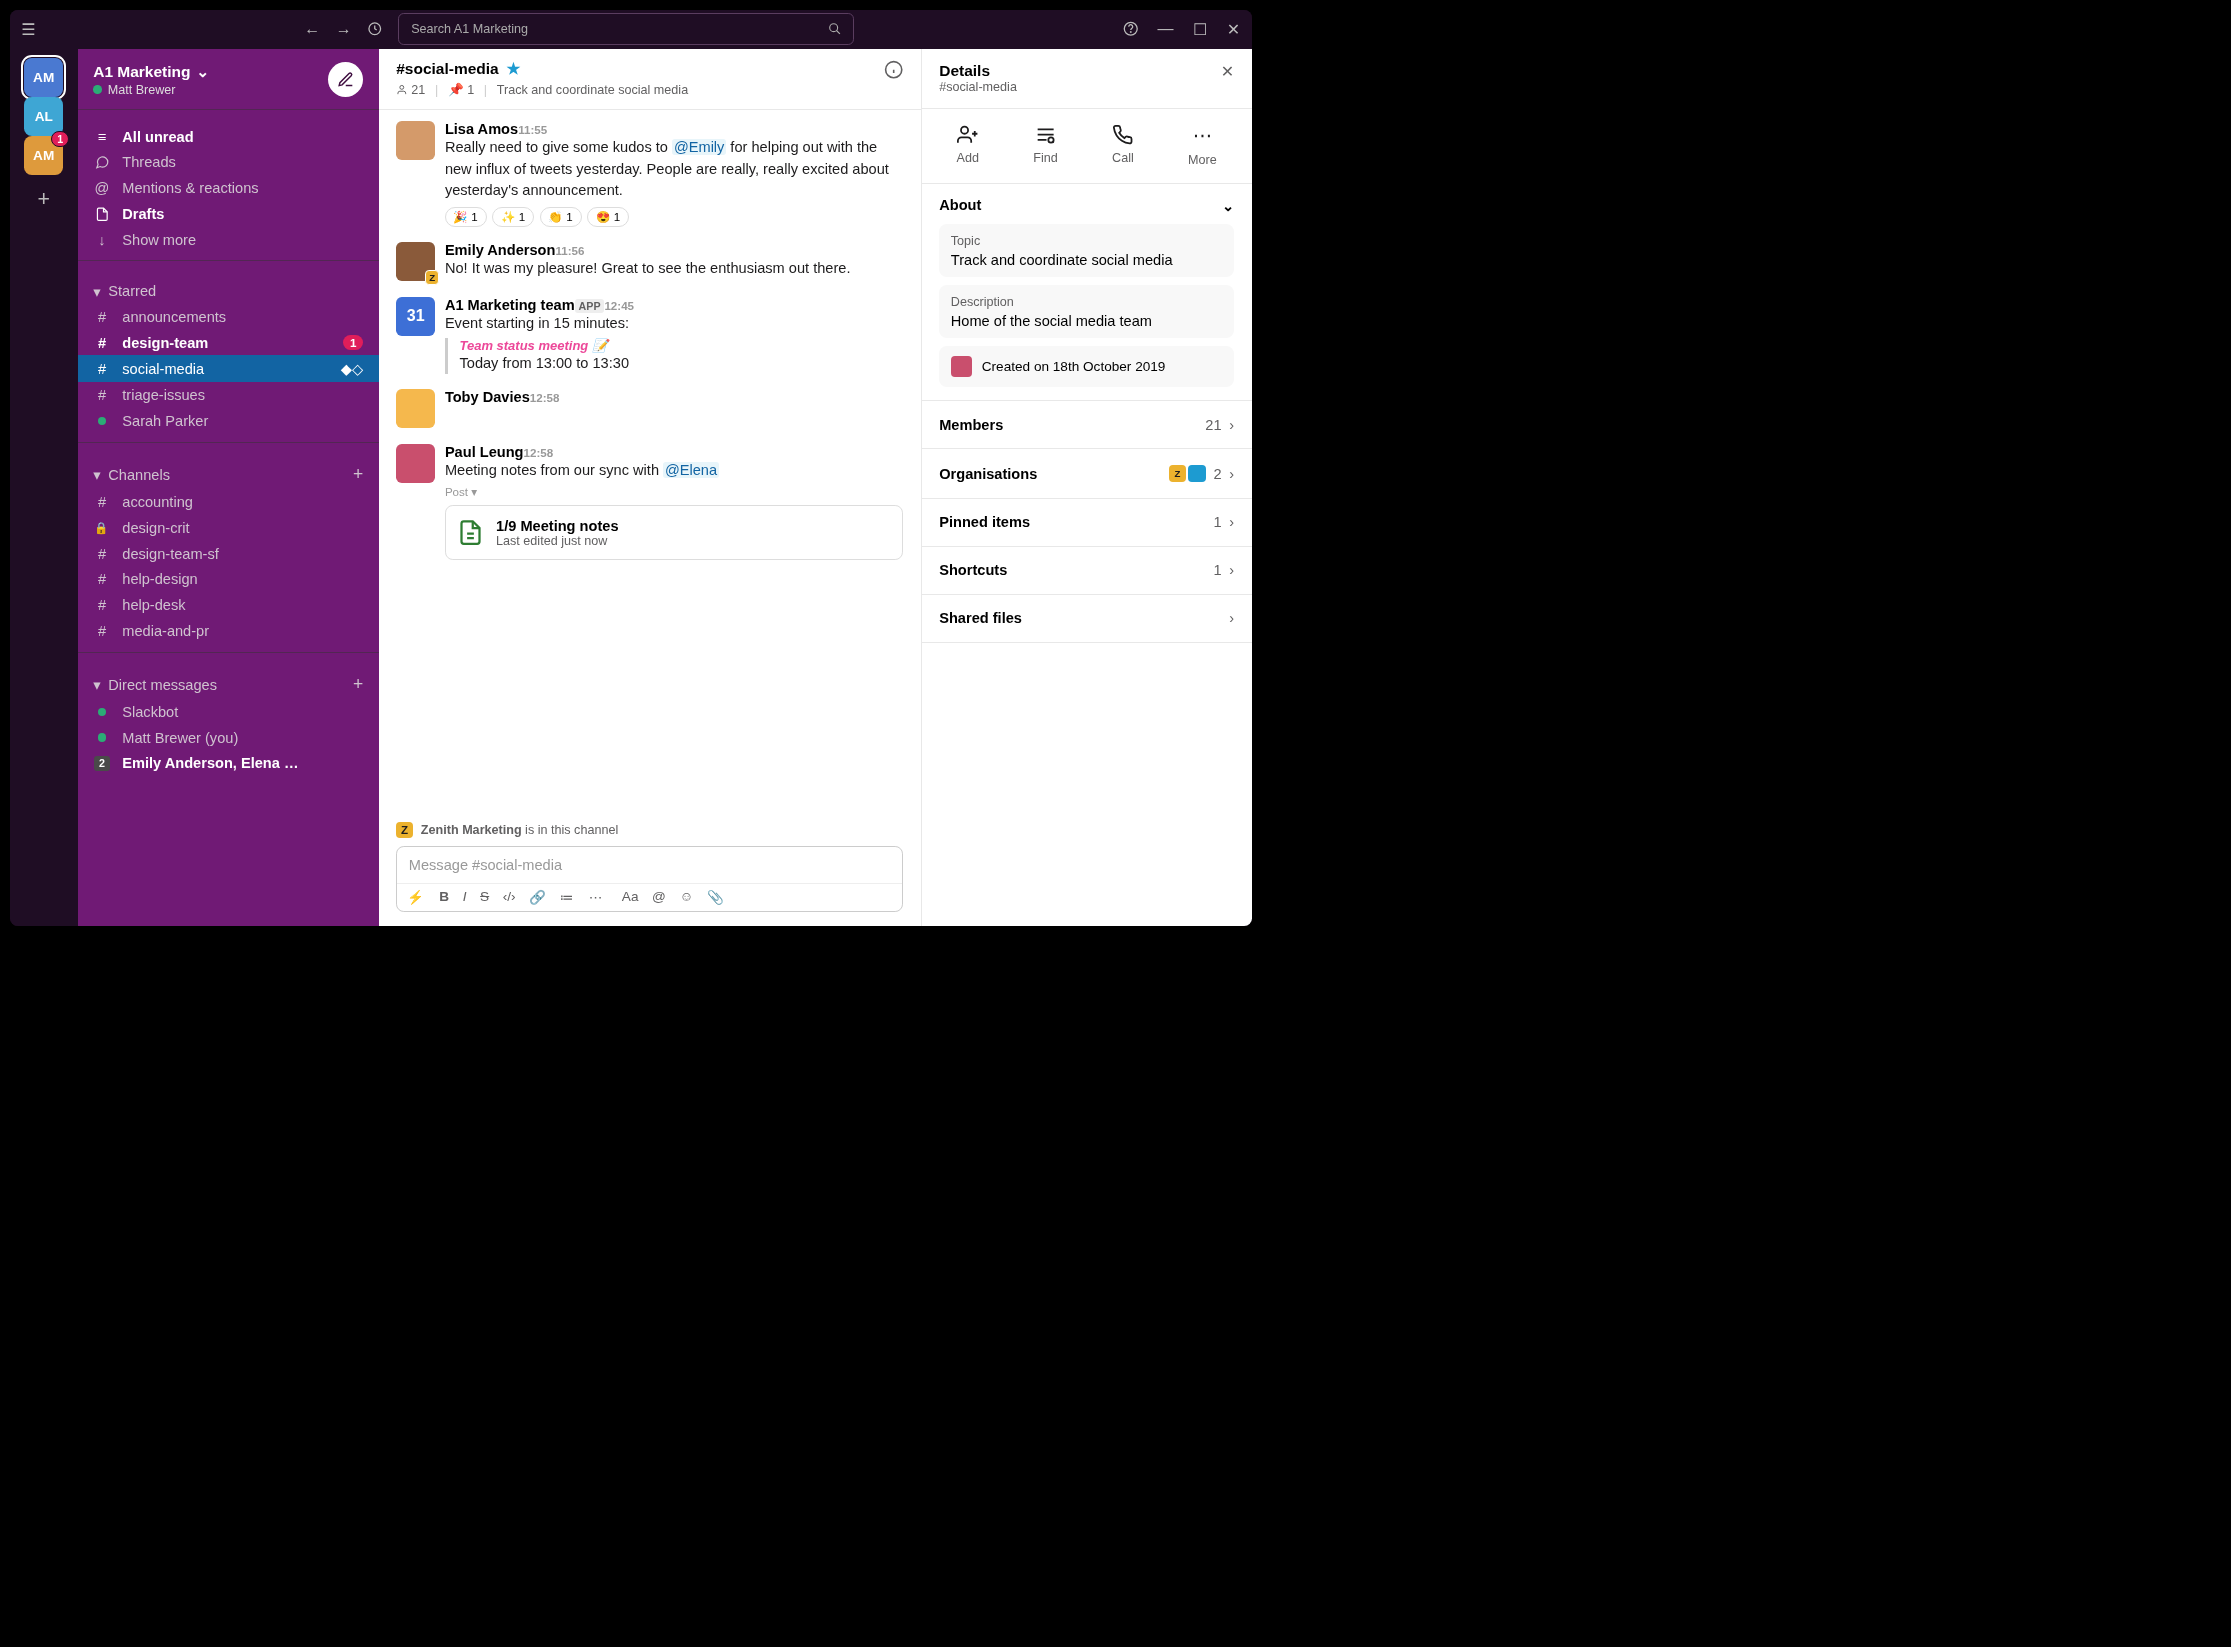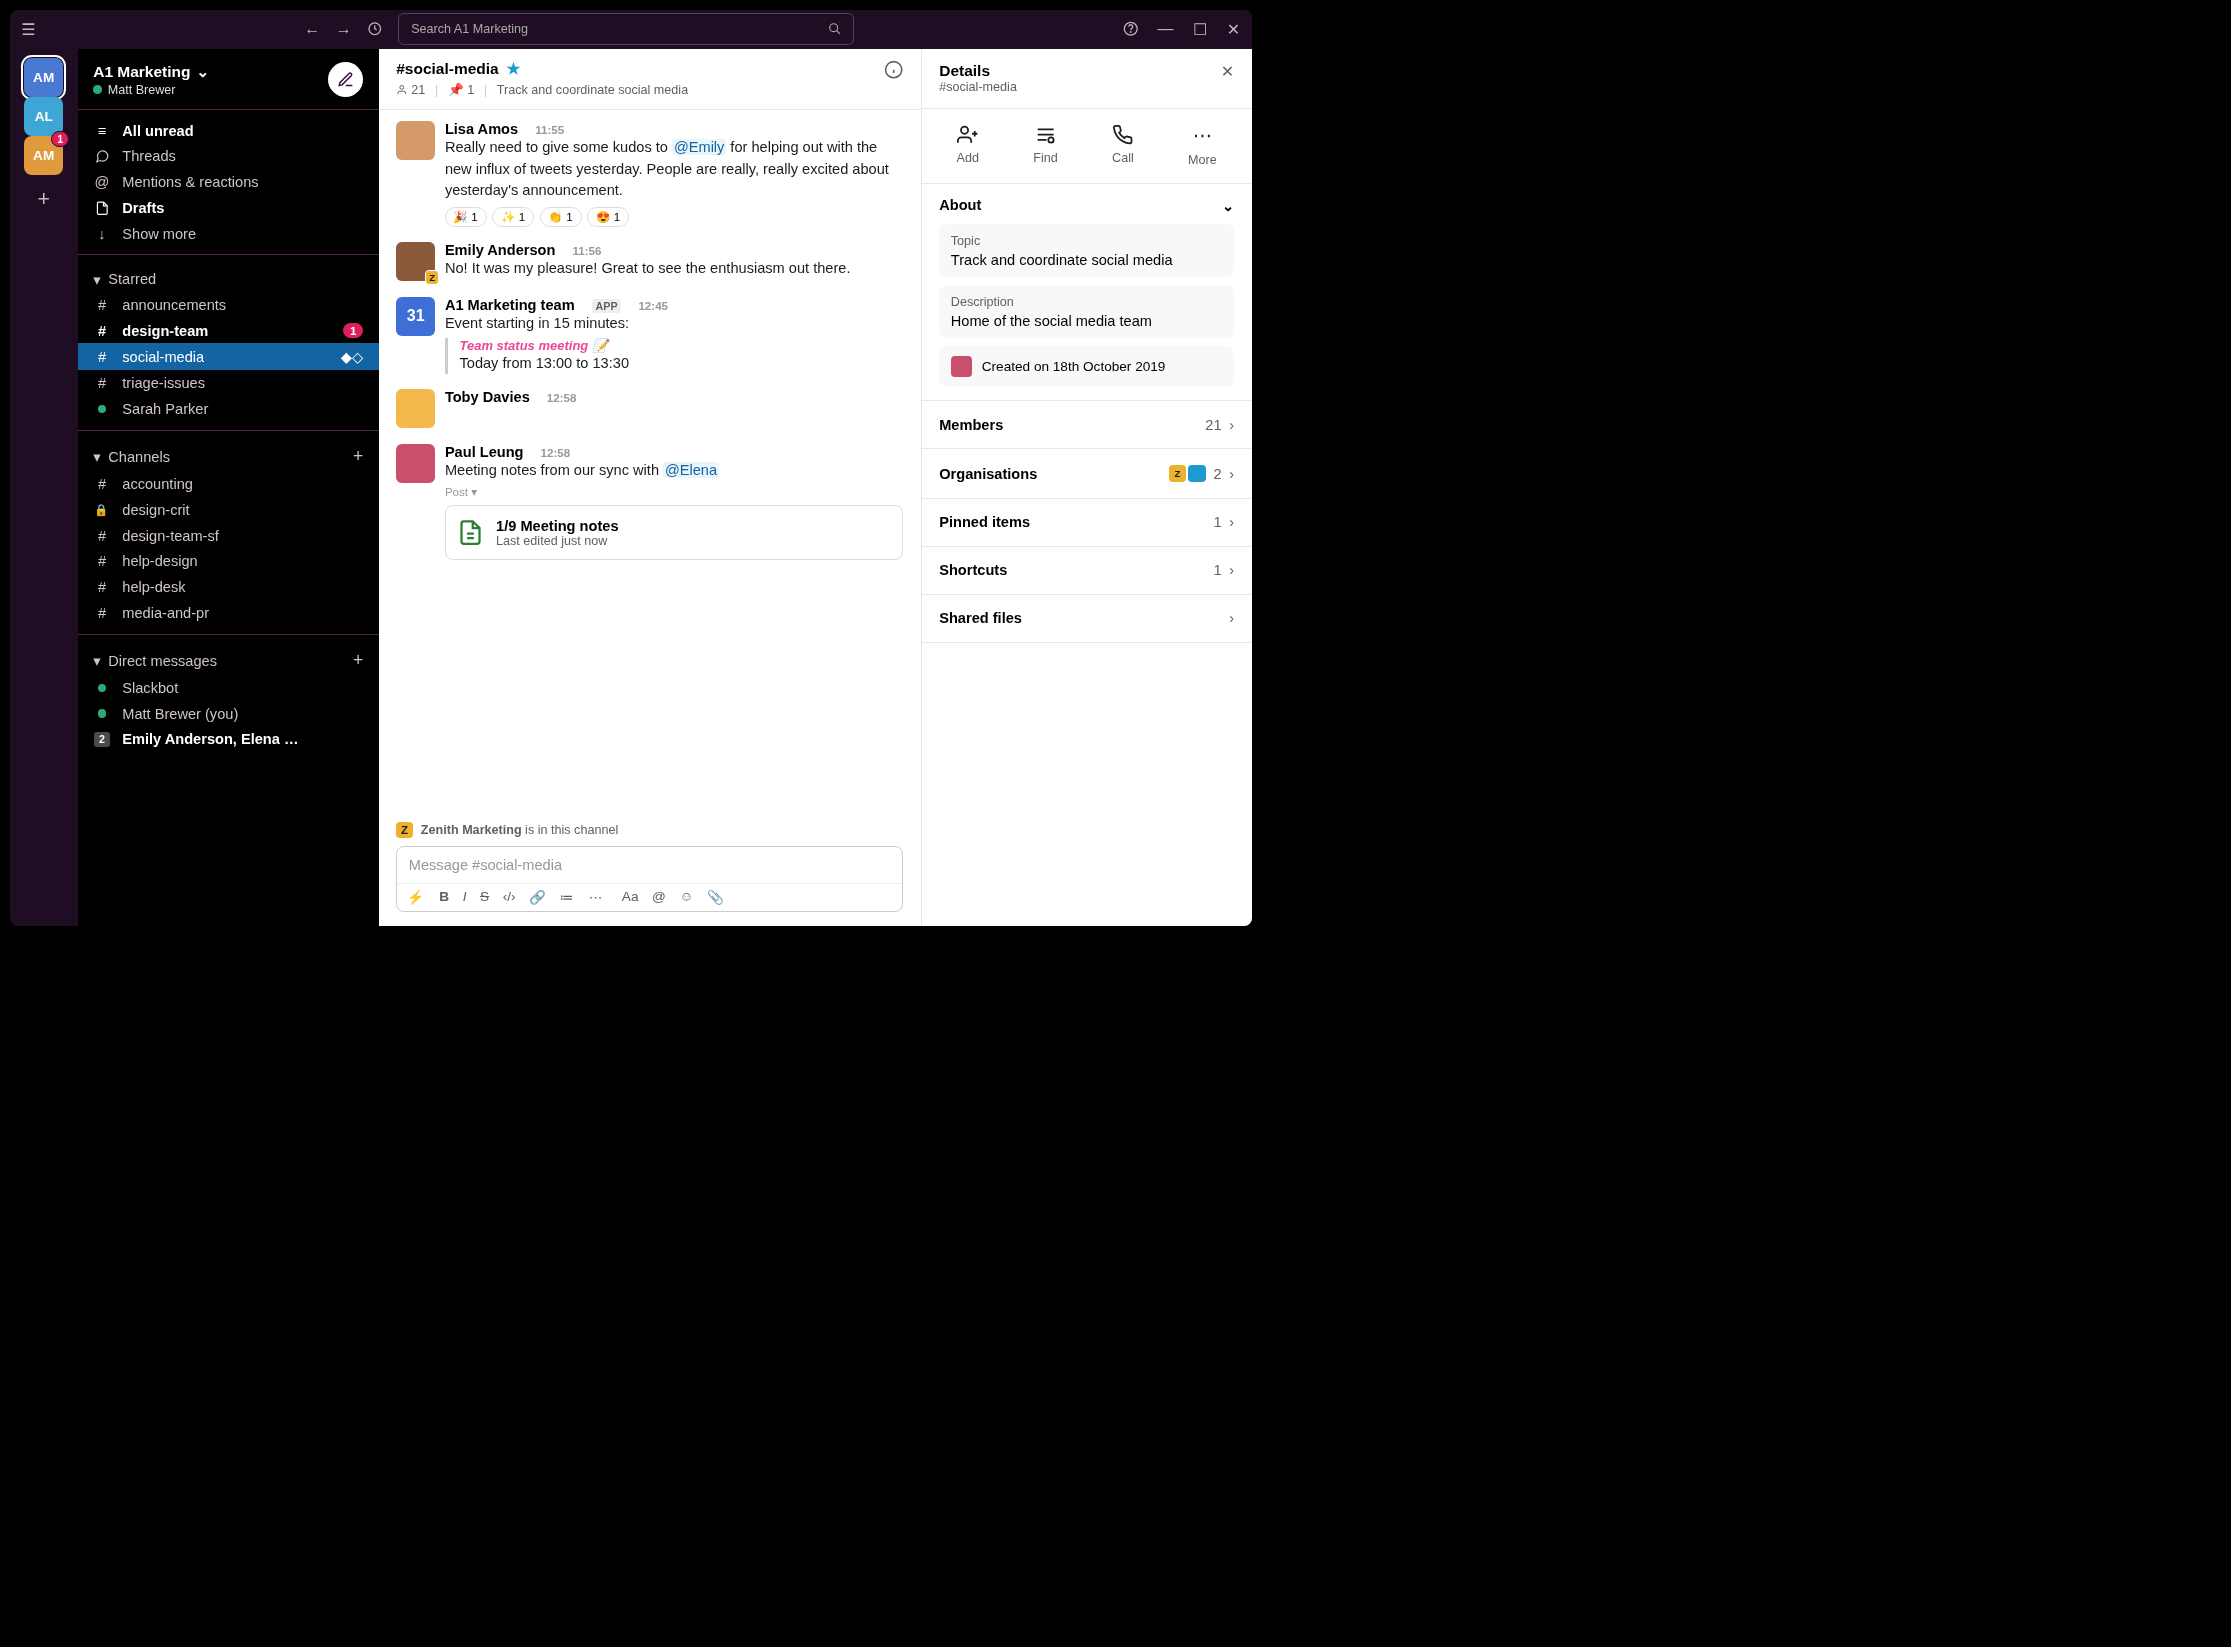--- a/index.html
+++ b/index.html
@@ -14,21 +14,21 @@
 .icon-btn { cursor: pointer; color: #bbb; display: inline-flex; }
 
 .body { flex: 1; display: flex; overflow: hidden; }
 
 .rail { width: 68px; background: #1f0d24; padding: 9.7px 0; display: flex; flex-direction: column; align-items: center; gap: 11.6px; }
 .ws-tile { width: 39px; height: 39px; border-radius: 7.8px; display: flex; align-items: center; justify-content: center; color: #fff; font-weight: 700; font-size: 13.6px; position: relative; }
 .ws-tile.active { outline: 2.9px solid #fff; outline-offset: 1.9px; }
 .ws-badge { position: absolute; top: -5.8px; right: -5.8px; background: #e01e5a; color: #fff; border-radius: 9.7px; font-size: 10.7px; padding: 1px 4.9px; border: 1.9px solid #1f0d24; }
 .rail-add { color: #bbb; font-size: 21.3px; }
 
-.sidebar { width: 301px; background: #000000; color: #cfc3cf; display: flex; flex-direction: column; overflow-y: auto; }
+.sidebar { width: 301px; background: #701a75; color: #cfc3cf; display: flex; flex-direction: column; overflow-y: auto; gap: 6px; }
 .sb-header { display: flex; align-items: center; justify-content: space-between; padding: 13.6px 15.5px 11.6px; border-bottom: 1px solid #522653; }
 .sb-title { color: #fff; font-weight: 800; font-size: 15.5px; display: flex; align-items: center; gap: 5.8px; }
 .sb-user { font-size: 12.6px; display: flex; align-items: center; gap: 5.8px; color: #ddd; margin-top: 1.9px; }
 .presence { width: 8.7px; height: 8.7px; background: #2bac76; border-radius: 50%; display: inline-block; }
 .compose-btn { width: 35px; height: 35px; background: #fff; border-radius: 50%; display: flex; align-items: center; justify-content: center; color: #3f0e40; }
 
 .sb-section { padding: 7.8px 0; border-bottom: 1px solid #522653; }
 .sb-item { display: flex; align-items: center; gap: 11.6px; padding: 4.9px 15.5px; font-size: 14.6px; cursor: pointer; position: relative; }
 .sb-item.bold { color: #fff; font-weight: 700; }
 .sb-item.active { background: #1264a3; color: #fff; }
@@ -45,21 +45,21 @@
 .ch-meta { font-size: 12.6px; color: #616061; margin-top: 3.9px; display: flex; gap: 9.7px; align-items: center; }
 .ch-meta .sep { color: #ccc; }
 .star { color: #1d9bd1; }
 .info-icon { margin-left: auto; color: #616061; }
 
 .messages { flex: 1; overflow-y: auto; padding: 3.9px 0; }
 .msg { display: flex; gap: 9.7px; padding: 7.8px 17.5px; }
 .avatar { width: 39px; height: 39px; border-radius: 5.8px; flex-shrink: 0; position: relative; }
 .av-z { position: absolute; bottom: -3.9px; right: -3.9px; background: #ecb22e; color: #1d1c1d; font-size: 9.7px; font-weight: 700; border-radius: 3.9px; padding: 1px 2.9px; border: 1.9px solid #fff; }
 .msg-body { flex: 1; }
-.msg-head { display: flex; align-items: baseline; gap: 17px; }
+.msg-head { display: flex; align-items: baseline; gap: 0; }
 .msg-name { font-weight: 800; font-size: 14.6px; }
 .msg-time { font-size: 11.6px; color: #999; font-weight: bold; }
 .msg-text { font-size: 14.6px; line-height: 1.45; color: #1d1c1d; }
 .mention { color: #1264a3; background: #e8f5fa; padding: 0 1.9px; border-radius: 2.9px; }
 .reactions { display: flex; gap: 5.8px; margin-top: 5.8px; }
 .react { border: 1px solid #ddd; border-radius: 11.6px; padding: 1.9px 7.8px; font-size: 11.6px; display: flex; gap: 3.9px; align-items: center; background: #fff; }
 .app-badge { background: #eee; color: #616061; font-size: 10.7px; padding: 1px 3.9px; border-radius: 2.9px; font-weight: 700; }
 .event-bar { border-left: 3.9px solid #ccc; padding-left: 11.6px; margin-top: 3.9px; }
 .event-title { color: #ec4899; font-weight: 700; font-size: 13px; font-style: italic; }
 .post-label { font-size: 11.6px; color: #999; margin-top: 3.9px; }

